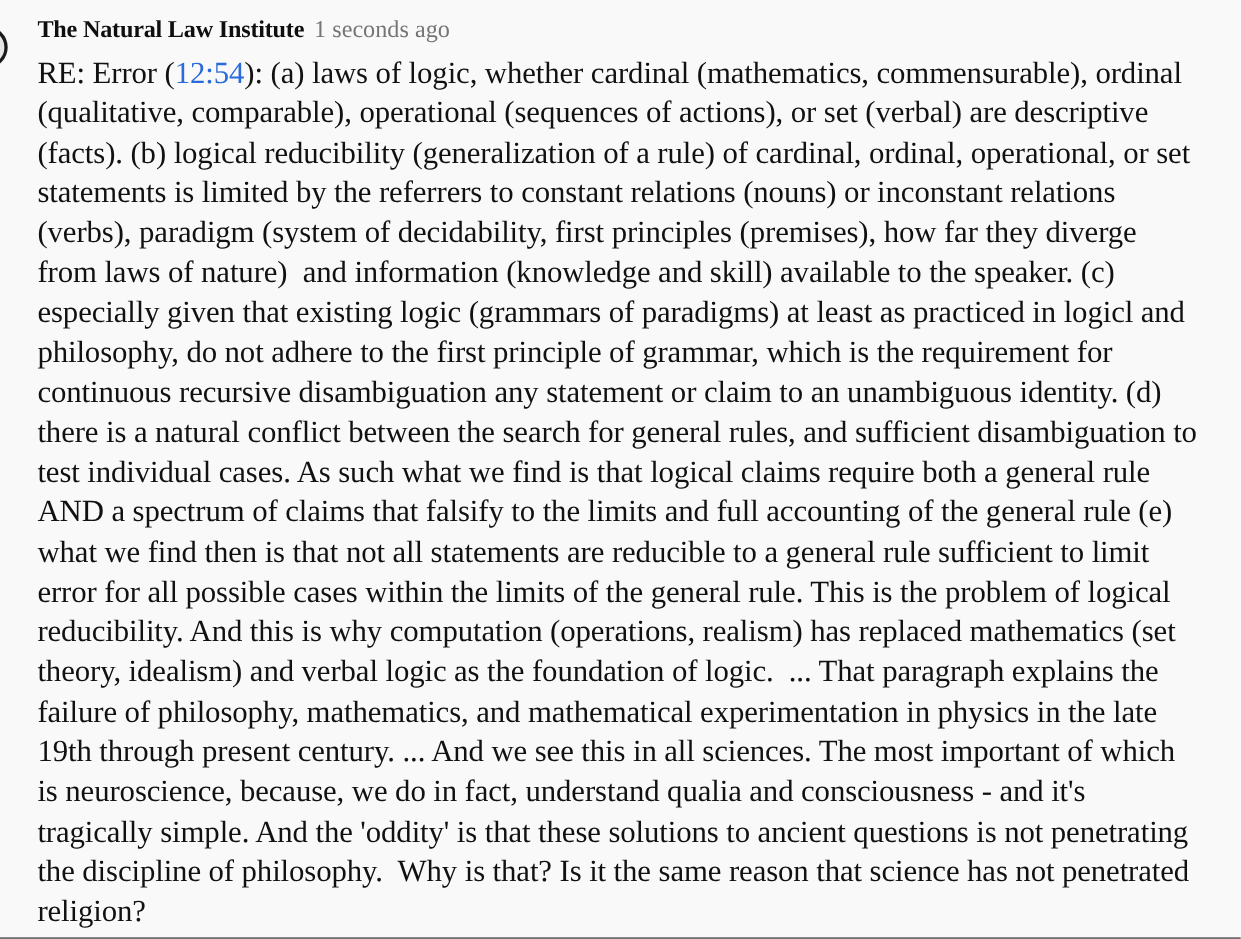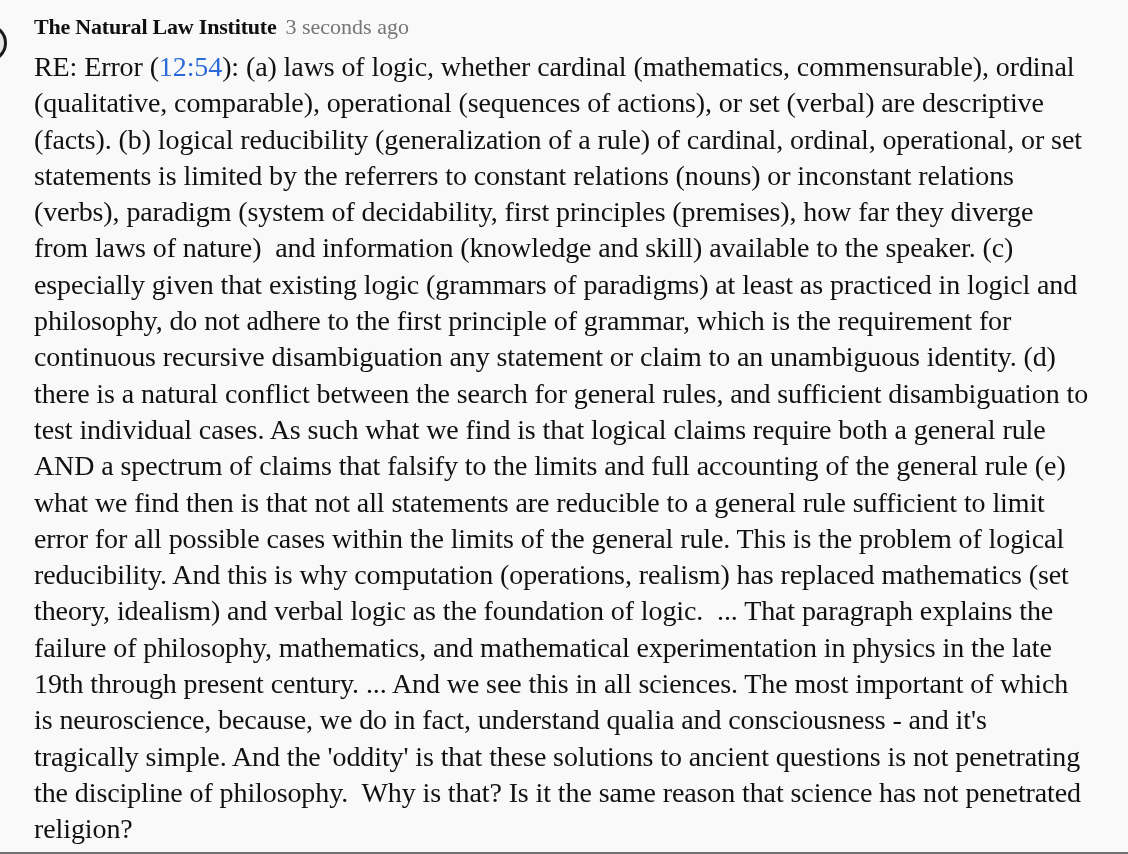--- a/index.html
+++ b/index.html
@@ -79,18 +79,18 @@
   }
 </style>
 </head>
 <body>
 
 <div class="avatar"></div>
 
 <div class="comment">
   <div class="comment-header">
     <span class="author">The Natural Law Institute</span>
-    <span class="age">3 seconds ago</span>
+    <span class="age">1 seconds ago</span>
   </div>
   <div class="comment-body"><span>RE: Error (</span><a class="time-link">12:54</a><span>): (a) laws of logic, whether cardinal (mathematics, commensurable), ordinal (qualitative, comparable), operational (sequences of actions), or set (verbal) are descriptive (facts). (b) logical reducibility (generalization of a rule) of cardinal, ordinal, operational, or set statements is limited by the referrers to constant relations (nouns) or inconstant relations (verbs), paradigm (system of decidability, first principles (premises), how far they diverge from laws of nature)  and information (knowledge and skill) available to the speaker. (c) especially given that existing logic (grammars of paradigms) at least as practiced in logicl and philosophy, do not adhere to the first principle of grammar, which is the requirement for continuous recursive disambiguation any statement or claim to an unambiguous identity. (d) there is a natural conflict between the search for general rules, and sufficient disambiguation to test individual cases. As such what we find is that logical claims require both a general rule AND a spectrum of claims that falsify to the limits and full accounting of the general rule (e) what we find then is that not all statements are reducible to a general rule sufficient to limit error for all possible cases within the limits of the general rule. This is the problem of logical reducibility. And this is why computation (operations, realism) has replaced mathematics (set theory, idealism) and verbal logic as the foundation of logic.  ... That paragraph explains the failure of philosophy, mathematics, and mathematical experimentation in physics in the late 19th through present century. ... And we see this in all sciences. The most important of which is neuroscience, because, we do in fact, understand qualia and consciousness - and it's tragically simple. And the 'oddity' is that these solutions to ancient questions is not penetrating the discipline of philosophy.  Why is that? Is it the same reason that science has not penetrated religion?</span></div>
 </div>
 
 <div class="bottom-edge"></div>
 
 </body></html>

